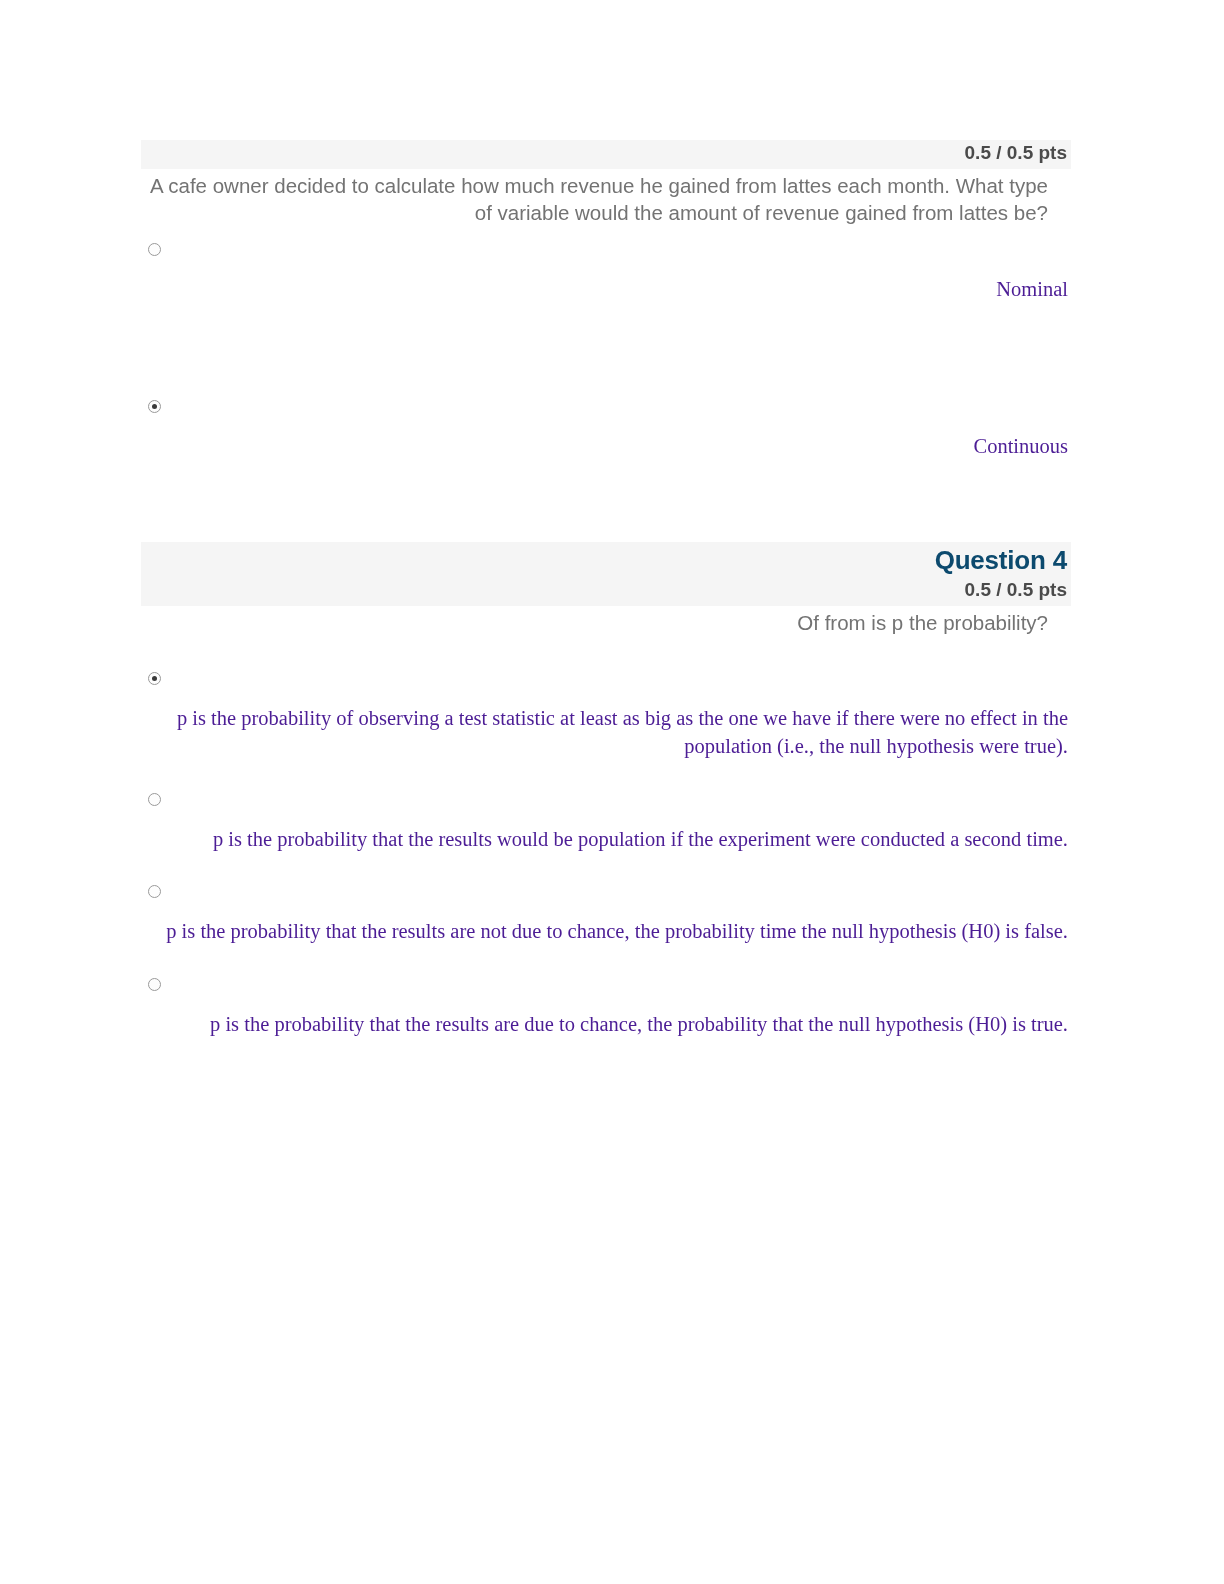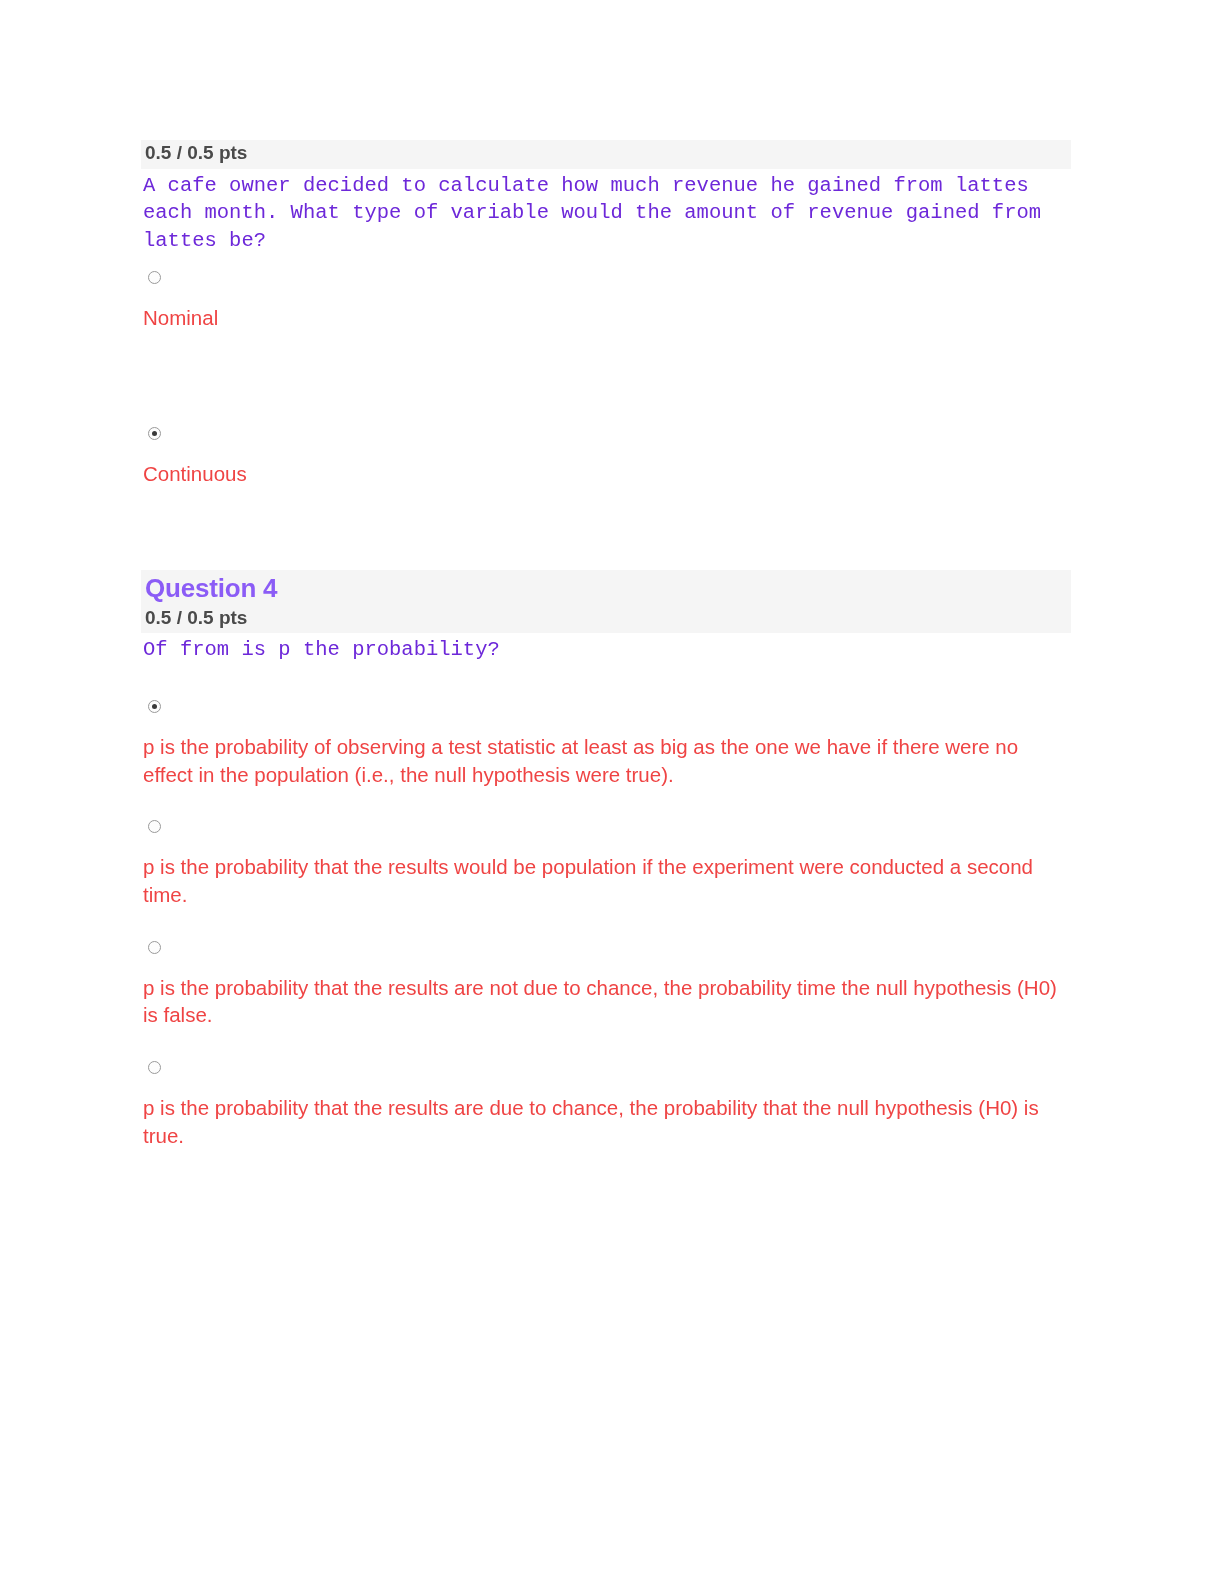--- a/index.html
+++ b/index.html
@@ -25,49 +25,49 @@
   .content {
     position: absolute;
     left: 141px;
     top: 140px;
     width: 930px;
   }
 
   
   .q-block {
     width: 930px;
+    text-align: right;
   }
   .q-header {
     background: #f5f5f5;
     padding: 2px 4px 4px 2px;
     box-sizing: border-box;
     width: 930px;
   }
   .q-title {
     font-size: 26px;
     font-weight: bold;
-    color: #8b5cf6;
+    color: #0c4a6e;
     line-height: 1.25;
     margin: 0 0 2px 2px;
     letter-spacing: -0.2px;
   }
   .q-pts {
     font-size: 19px;
     font-weight: bold;
     color: #4a4a4a;
     margin: 0 0 0 2px;
     line-height: 1.2;
   }
   .q-text {
     font-size: 20.5px;
     line-height: 1.35;
-    color: #6d28d9;
+    color: #737373;
     margin: 3px 0 0 2px;
     width: 905px;
-    font-family: Liberation Mono, monospace;
   }
 
   .answers {
     margin-top: 16px;
   }
   .answer {
     margin-bottom: 12px;
   }
   .radio {
     display: block;
@@ -86,24 +86,25 @@
     left: 3px;
     top: 3px;
     width: 5px;
     height: 5px;
     border-radius: 50%;
     background: #3a3a3a;
   }
   .answer-text {
     font-size: 20.5px;
     line-height: 1.35;
-    color: #ef4444;
+    color: #4c1d95;
     margin-top: 20px;
     margin-left: 2px;
     width: 925px;
+    font-family: Liberation Serif, serif;
   }
   .sp-1 { height: 20px; }
   .sp-2 { height: 44px; }
   .sp-3 { height: 20px; }
   .gap-between { height: 70px; }
 </style>
 </head>
 <body>
 
 <div class="page">

